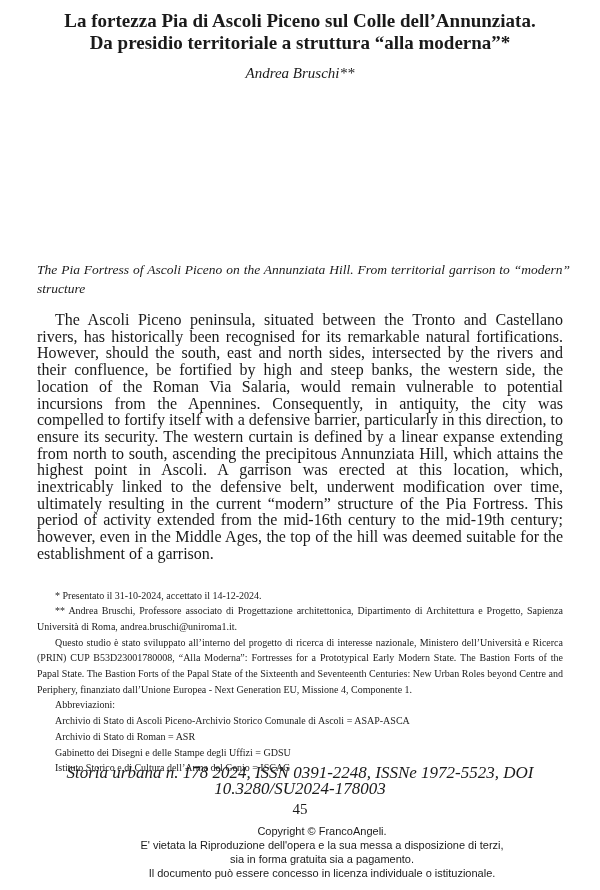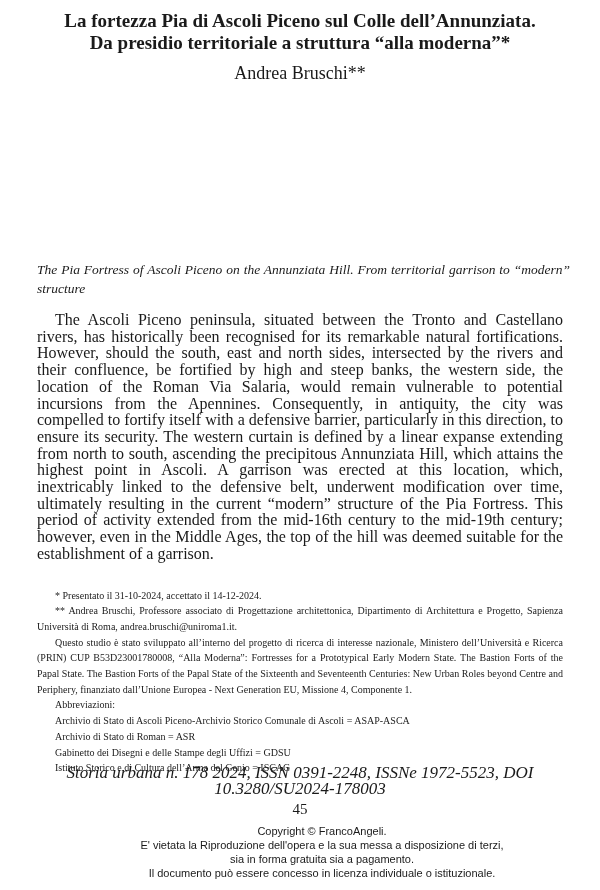--- a/index.html
+++ b/index.html
@@ -21,21 +21,22 @@
     padding-top: 10px;
     text-align: center;
     font-size: 19px;
     line-height: 21.5px;
     font-weight: bold;
   }
   .title span { display: block; }
   .author {
     margin-top: 12px;
     text-align: center;
-    font-size: 18px;
+    font-style: italic;
+    font-size: 15px;
     line-height: 17px;
   }
   .abstract {
     margin: 178px 30px 0 37px;
     font-style: italic;
     font-size: 13.5px;
     line-height: 19px;
     text-align: justify;
   }
   .bodytext {

